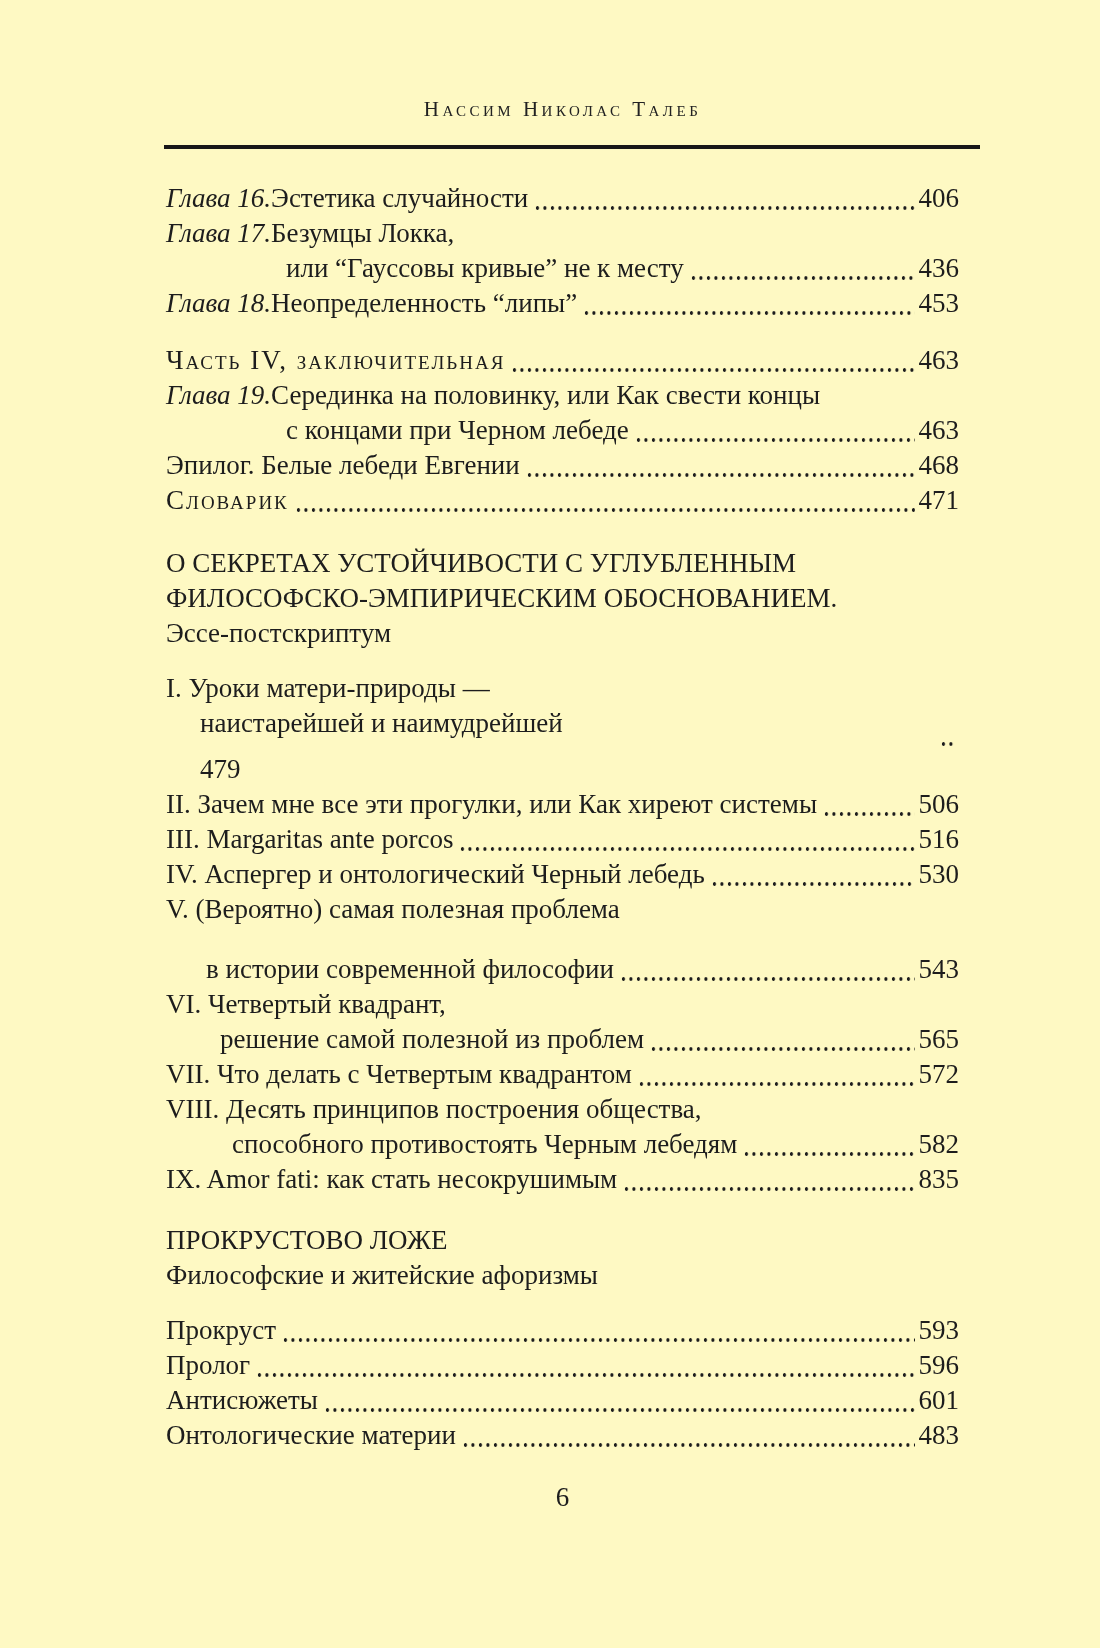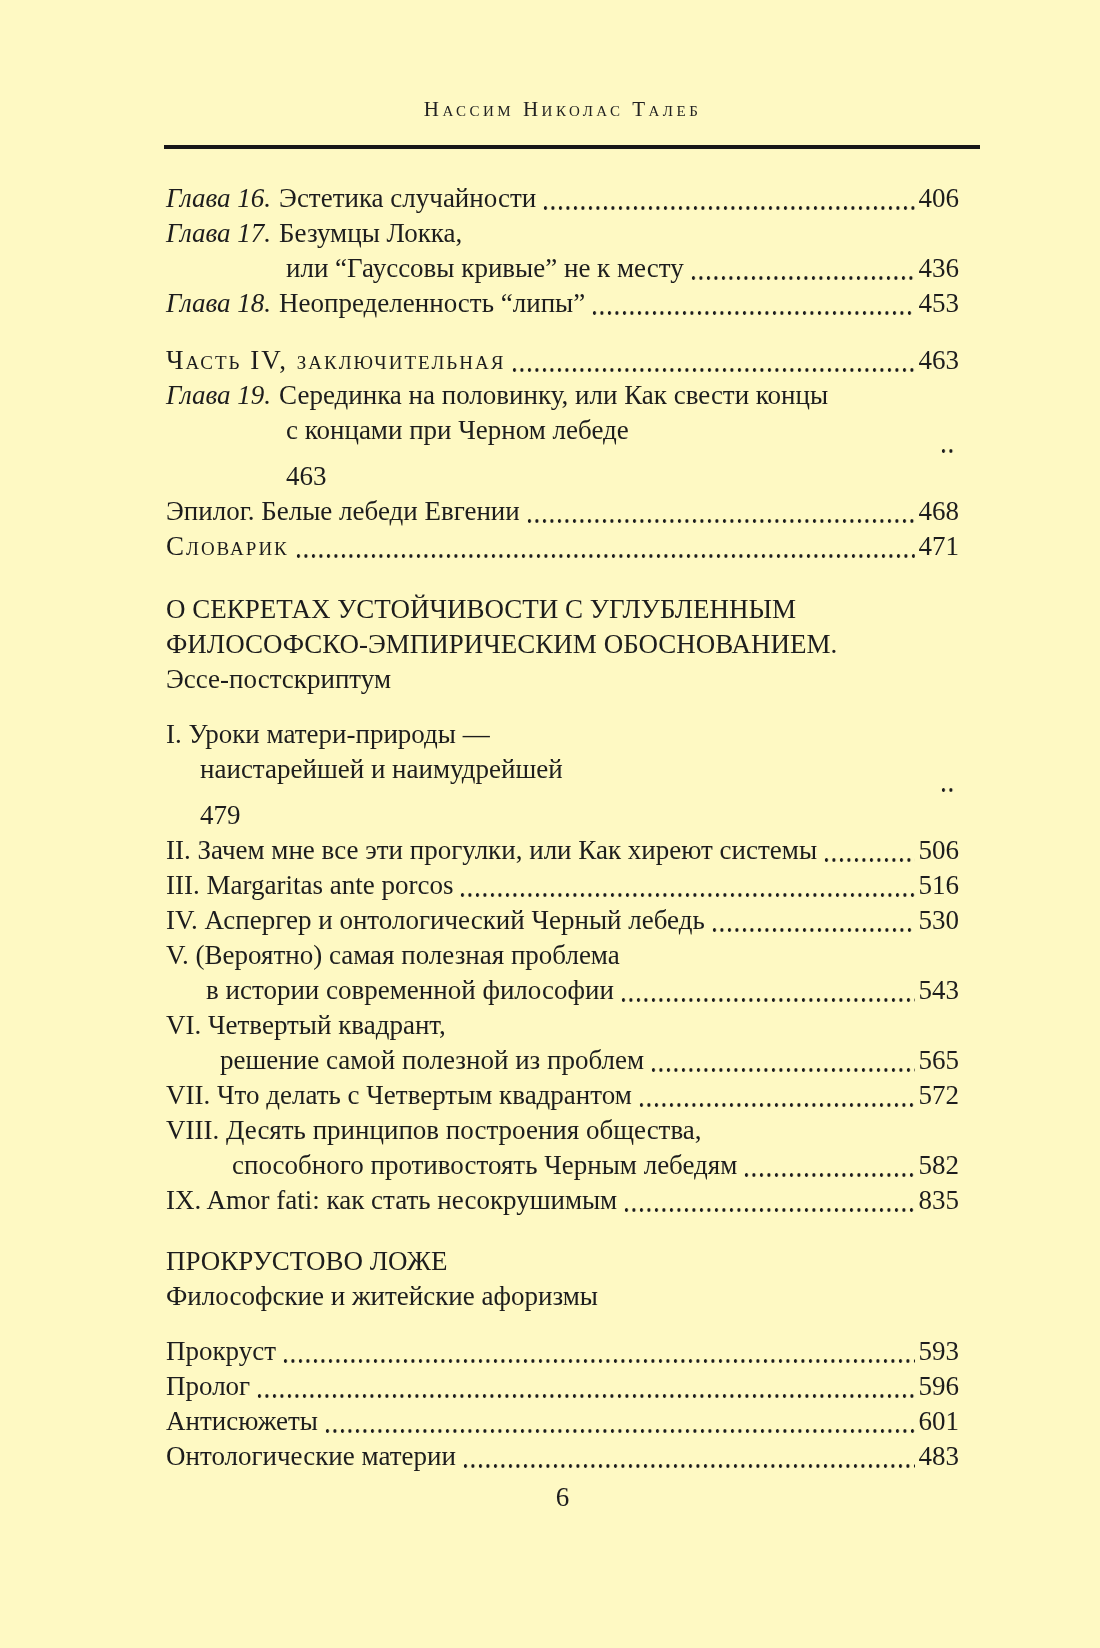--- a/index.html
+++ b/index.html
@@ -40,21 +40,21 @@
     font-size: 27px;
   }
   .row {
     display: flex;
     align-items: baseline;
     line-height: 35px;
     white-space: nowrap;
   }
   .row .prefix {
     font-style: italic;
-    margin-right: 8px;
+    margin-right: 0;
     flex: 0 0 auto;
   }
   .row .text { flex: 0 0 auto; text-align: right; }
   .v-smallcaps .text {
     font-variant: small-caps;
     letter-spacing: 2px;
   }
   .leader {
     flex: 1 1 auto;
     min-width: 14px;
@@ -110,21 +110,21 @@
       <div class="gap" style="height: 22px;"></div>
       <div class="row v-smallcaps">
         <span class="text">Часть IV, заключительная</span>
         <span class="leader"></span>
         <span class="pagenum">463</span>
       </div>
       <div class="row">
         <span class="prefix">Глава 19.</span>
         <span class="text">Серединка на половинку, или Как свести концы</span>
       </div>
-      <div class="row" style="padding-left: 120px; flex-direction: column;">
+      <div class="row" style="padding-left: 120px;">
         <span class="text">с концами при Черном лебеде</span>
         <span class="leader"></span>
         <span class="pagenum">463</span>
       </div>
       <div class="row">
         <span class="text">Эпилог. Белые лебеди Евгении</span>
         <span class="leader"></span>
         <span class="pagenum">468</span>
       </div>
       <div class="row v-smallcaps">
@@ -162,21 +162,21 @@
         <span class="pagenum">516</span>
       </div>
       <div class="row">
         <span class="text">IV. Аспергер и онтологический Черный лебедь</span>
         <span class="leader"></span>
         <span class="pagenum">530</span>
       </div>
       <div class="row">
         <span class="text">V. (Вероятно) самая полезная проблема</span>
       </div>
-      <div class="row" style="padding-left: 40px;">
+      <div class="row" style="padding-left: 40px; margin-top: 25px;">
         <span class="text">в истории современной философии</span>
         <span class="leader"></span>
         <span class="pagenum">543</span>
       </div>
       <div class="row">
         <span class="text">VI. Четвертый квадрант,</span>
       </div>
       <div class="row" style="padding-left: 54px;">
         <span class="text">решение самой полезной из проблем</span>
         <span class="leader"></span>

